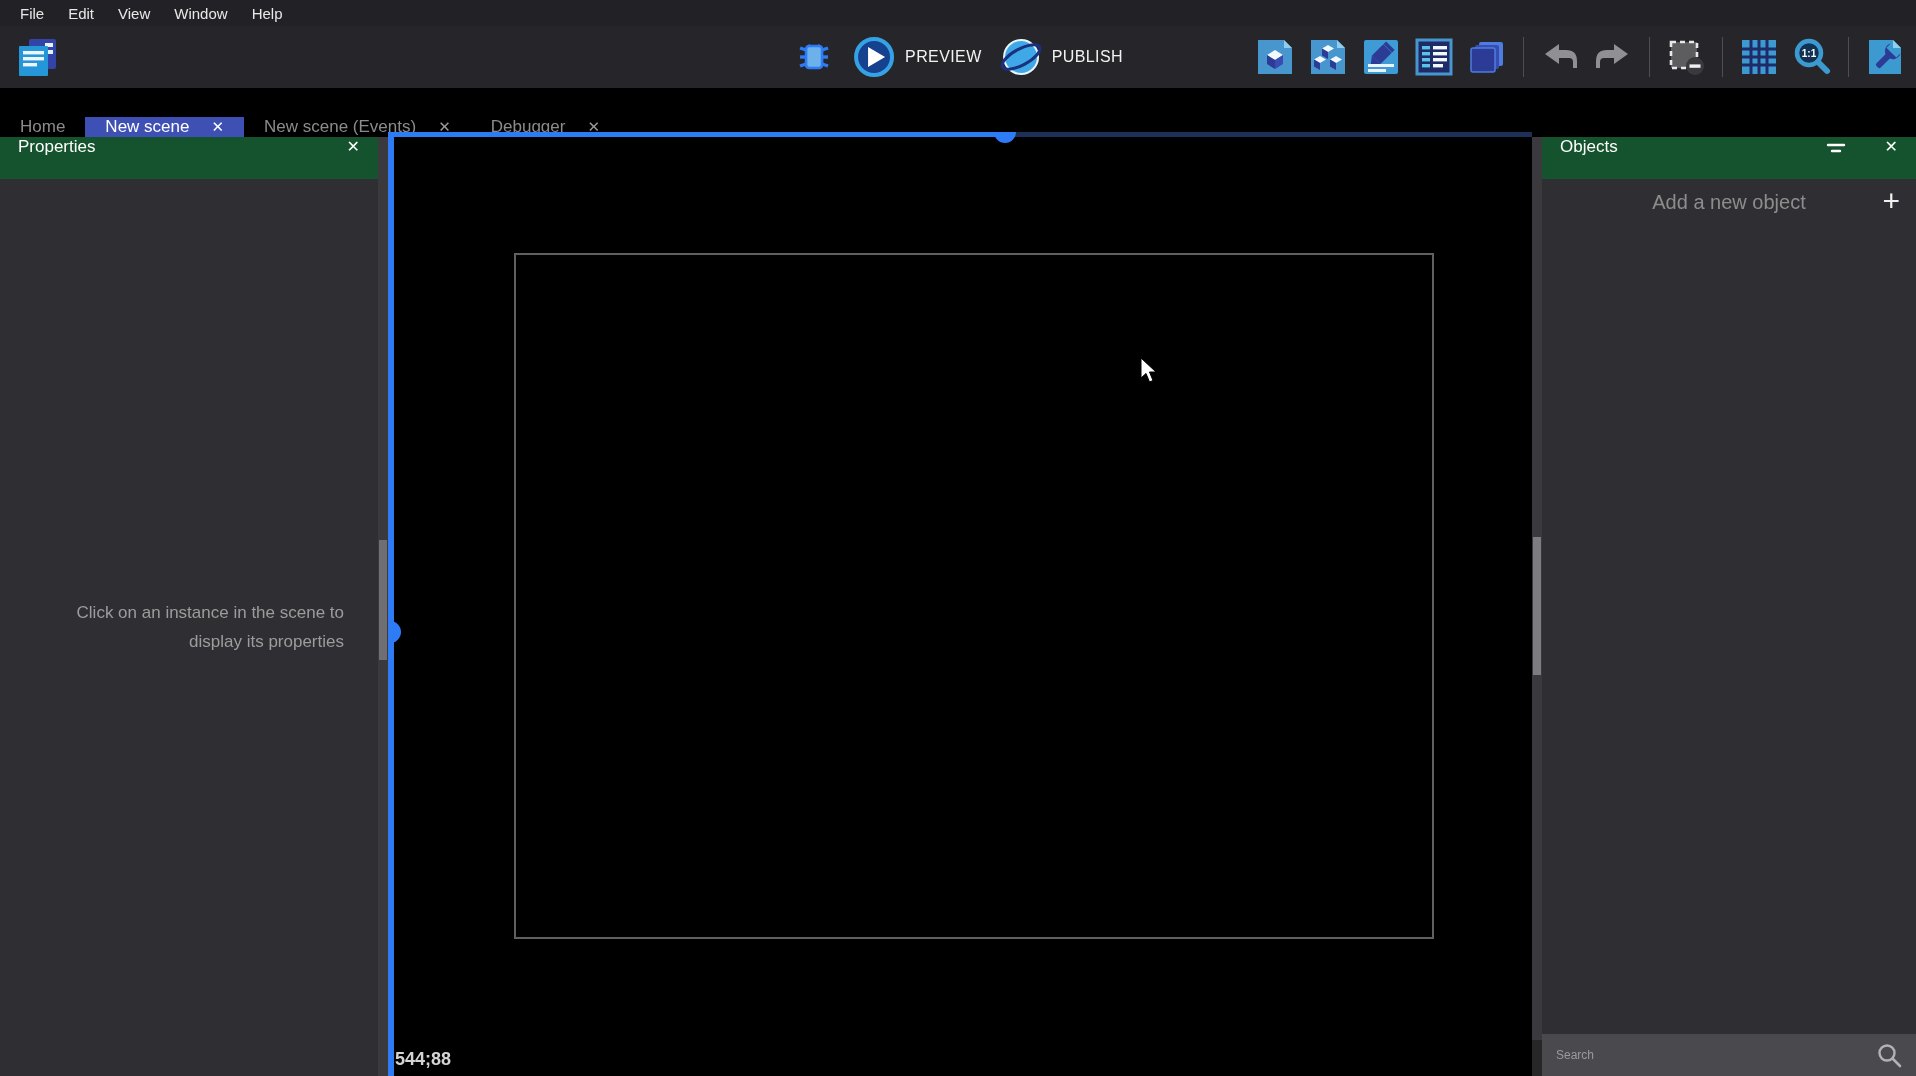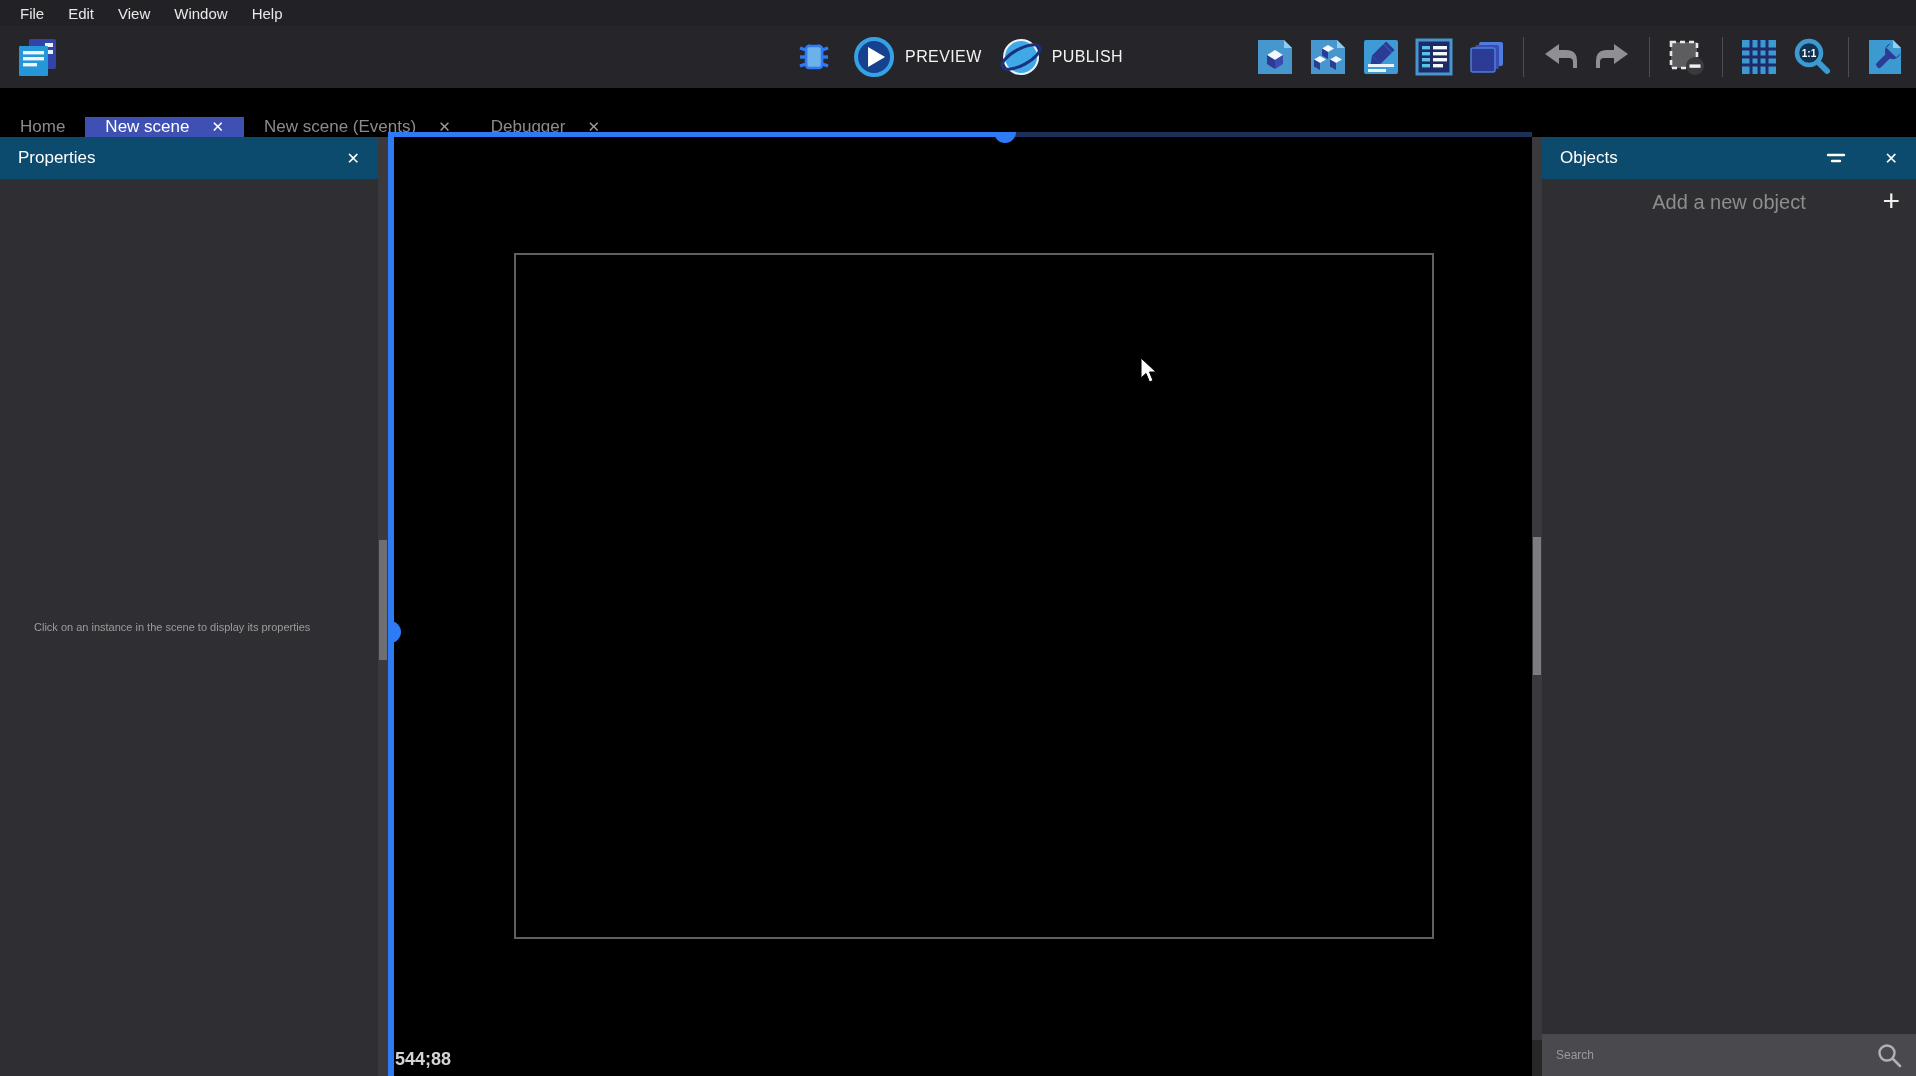--- a/index.html
+++ b/index.html
@@ -27,28 +27,28 @@
   .icon46 { width:46px; height:46px; display:block; }
   
   .tabbar { position:absolute; top:88px; left:0; right:0; height:49px;
     background:#000000; display:flex; align-items:flex-end; }
   .tab { display:flex; align-items:center; padding:0 20px; font-size:17px;
     color:#8b8b8b; cursor:pointer; white-space:nowrap; }
   .tab.active { background:#3e50b4; color:#ffffff; }
   .tab-close { margin-left:22px; font-size:15px; color:#9a9a9a; cursor:pointer; }
   .tab.active .tab-close { color:#ffffff; }
   
-  .panel-header { height:42px; background:#0c4a6e; display:flex; align-items:center;
+  .panel-header { height:42px; background:#14532d; display:flex; 
     padding:0 18px; color:#fff; font-size:17px; flex:none;gap:12px; }
   .panel-header .spacer { flex:1; }
   .panel-close { font-size:16px; color:#fff; cursor:pointer; }
   .props { position:absolute; top:137px; left:0; width:378px; bottom:0;
     background:#2f2f33; display:flex; flex-direction:column; }
   .props-body { flex:1; display:flex; align-items:center; justify-content:center; }
-  .empty-msg { width:310px; text-align:left; color:#9c9c9c; font-size:11px; line-height:1.65; }
+  .empty-msg { width:310px; text-align:right; color:#9c9c9c; font-size:17px; line-height:1.65; }
   
   .vscroll { position:absolute; width:10px; background:#3a3a3e; }
   .vthumb { position:absolute; left:1px; width:8px; background:#7d7d81; cursor:pointer; }
   
   .canvas { position:absolute; top:132px; left:388px; width:1144px; bottom:0;
     background:#000; overflow:hidden; cursor:default; }
   .sel-top { position:absolute; left:0; top:0; width:627px; height:5px; background:#2e7bf6; }
   .sel-top-dark { position:absolute; left:627px; top:0; right:0; height:5px; background:#1c3058; }
   .sel-left { position:absolute; left:0; top:0; width:6px; height:100%; background:#2e7bf6; }
   .handle { position:absolute; width:22px; height:22px; border-radius:50%; background:#2e7bf6; cursor:grab; }

